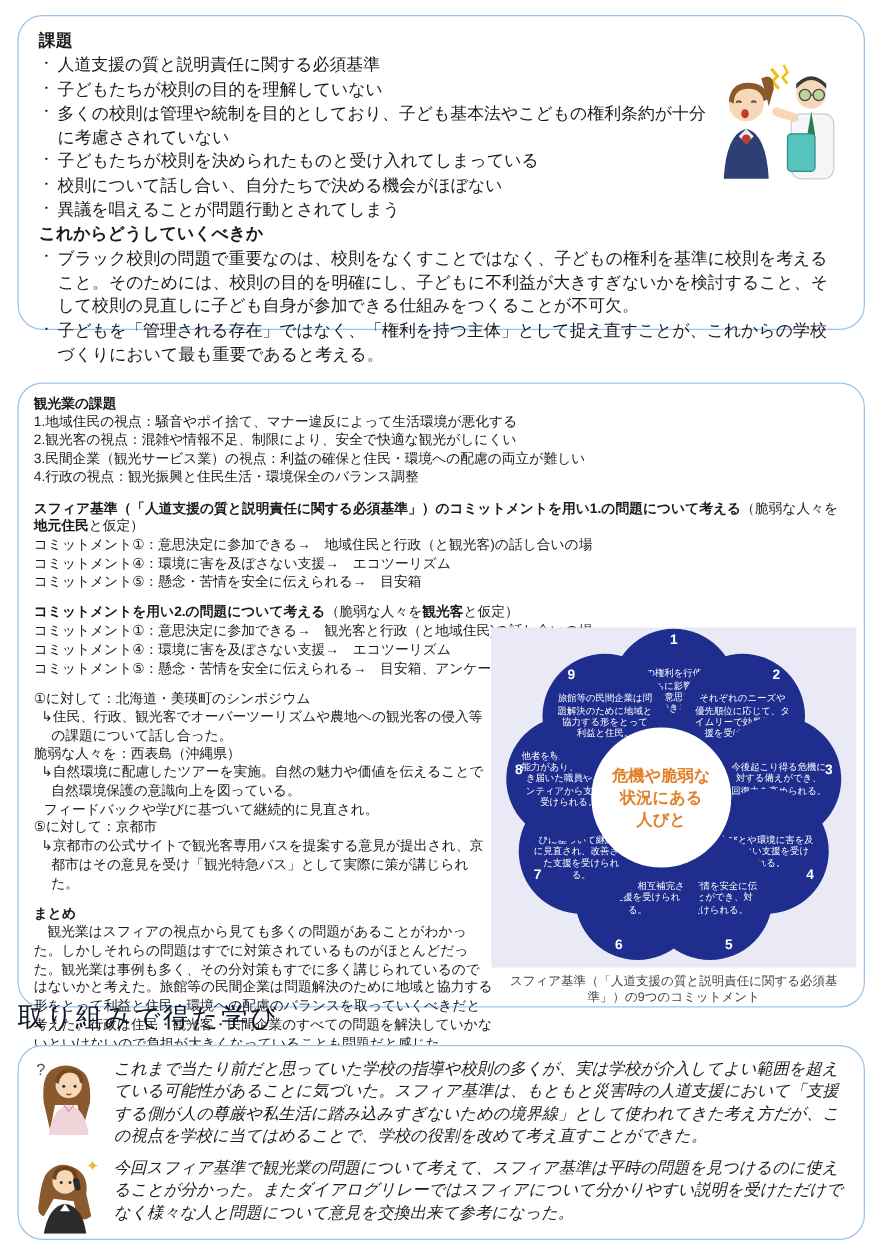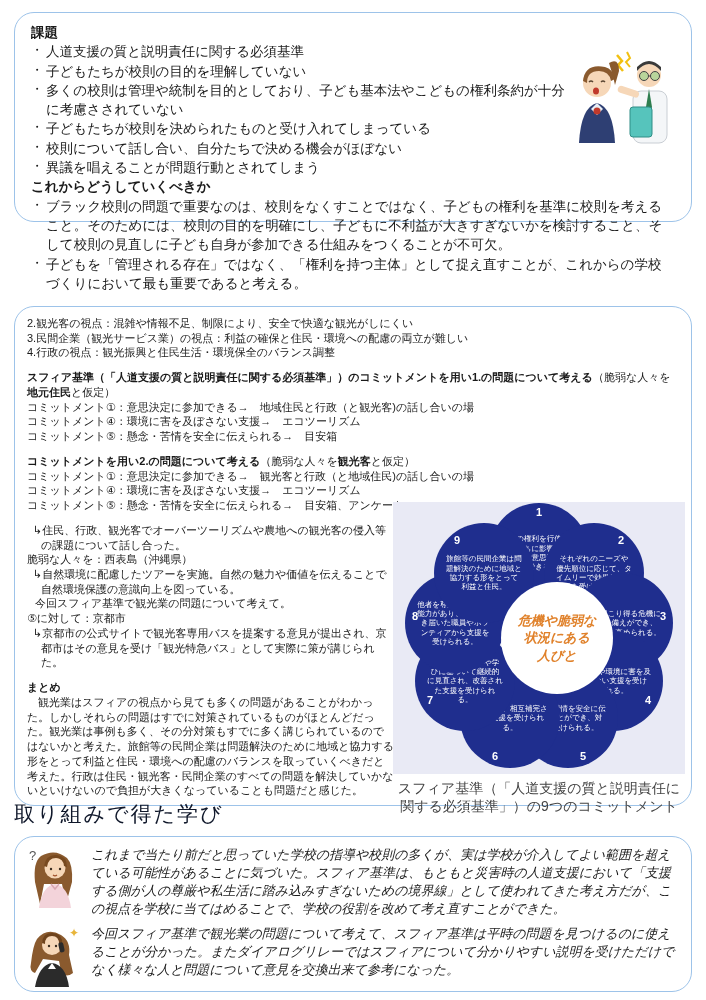--- a/index.html
+++ b/index.html
@@ -3,21 +3,21 @@
 <meta charset="utf-8">
 <style>
   * { box-sizing: border-box; margin: 0; padding: 0; }
   html,body { background:#fff; }
   body { width:706px; height:1000px; font-family:"Liberation Sans","DejaVu Sans",sans-serif; color:#1a1a1a; }
   .page { position:relative; width:706px; height:1000px; background:#fff; overflow:hidden; }
 
   .box { position:absolute; border:1.5px solid #9dc3e9; border-radius:20px; background:#fff; }
 
   
-  .top-box { left:14px; top:12px; width:678px; height:210px; padding:10px 16px 8px 16px;
+  .top-box { left:14px; top:12px; width:678px; height:252px; padding:10px 16px 8px 16px;
              font-size:13.5px; line-height:1.43; }
   .top-box .b-title { font-weight:bold; }
   .bullet { padding-left:15px; position:relative; }
   .bullet::before { content:"\30FB"; position:absolute; left:0; top:0; font-size:12px; }
   .ill { float:right; width:100px; height:112px; margin:26px 0 4px 10px; }
 
   
   .tourism-heading { position:absolute; left:16px; top:276px; font-size:16.5px; font-weight:bold; color:#000;margin-top:44px; }
   .mid-box { left:14px; top:306px; width:678px; height:500px; padding:9px 12px 6px 12px;
              font-size:11px; line-height:1.34; }
@@ -28,24 +28,24 @@
   .ex-sub2 { padding-left:8px; }
 
   
   .diagram { position:absolute; top:195px; right:6px; width:292px; }
   .flower { position:relative; width:292px; height:272px; background:#e9eaf5; }
   .petal { position:absolute; width:100px; height:100px; border-radius:50%; background:#1f2e8e;
            display:flex; align-items:center; justify-content:center; }
   .petal-text { width:76px; font-size:7.5px; line-height:1.25; color:#fff; text-align:center; }
   .petal-num { position:absolute; width:16px; height:16px; color:#fff; font-weight:bold; font-size:11px;
                text-align:center; line-height:16px; z-index:3; }
-  .center-blob { position:absolute; left:108px; top:80px; width:112px; height:112px; border-radius:50%;
-                 background:#fff; z-index:2; display:flex; align-items:center; justify-content:center;font-style:italic; }
+  .center-blob { position:absolute; left:80px; top:80px; width:112px; height:112px; border-radius:50%;
+                 background:#fff; z-index:2; display:flex; align-items:center; justify-content:center; }
   .center-text { font-weight:bold; font-size:13px; line-height:1.35; text-align:center; }
-  .caption { margin-top:5px; font-size:14px; line-height:1.3; color:#444; text-align:center; }
+  .caption { margin-top:5px; font-size:10px; line-height:1.3; color:#444; text-align:center; }
 
   
   .learn-heading { position:absolute; left:14px; top:800px; font-size:21px; font-weight:400;
                    letter-spacing:2px; color:#0f172a; }
   .learn-box { left:14px; top:836px; width:678px; height:156px; padding:9px 14px 6px 12px;
                font-size:13px; line-height:1.38; }
   .learn-row { display:flex; gap:10px; margin-bottom:7px; }
   .avatar { flex:0 0 54px; width:54px; height:62px; }
   .learn-text { flex:1;font-style:italic; }
 </style>
@@ -94,44 +94,47 @@
     <div class="bullet">異議を唱えることが問題行動とされてしまう</div>
     <div class="b-title">これからどうしていくべきか</div>
     <div class="bullet">ブラック校則の問題で重要なのは、校則をなくすことではなく、子どもの権利を基準に校則を考えること。そのためには、校則の目的を明確にし、子どもに不利益が大きすぎないかを検討すること、そして校則の見直しに子ども自身が参加できる仕組みをつくることが不可欠。</div>
     <div class="bullet">子どもを「管理される存在」ではなく、「権利を持つ主体」として捉え直すことが、これからの学校づくりにおいて最も重要であると考える。</div>
   </section>
 
   <h2 class="tourism-heading">観光業の問題をスフィア基準で考える　飯田周平</h2>
 
   <section class="box mid-box">
     <div class="sect">
+      <div class="bold">観光業の課題</div>
+      <div>1.地域住民の視点：騒音やポイ捨て、マナー違反によって生活環境が悪化する</div>
       <div>2.観光客の視点：混雑や情報不足、制限により、安全で快適な観光がしにくい</div>
       <div>3.民間企業（観光サービス業）の視点：利益の確保と住民・環境への配慮の両立が難しい</div>
       <div>4.行政の視点：観光振興と住民生活・環境保全のバランス調整</div>
     </div>
 
     <div class="sect">
       <div><span class="bold">スフィア基準（「人道支援の質と説明責任に関する必須基準」）のコミットメントを用い1.の問題について考える</span><span>（脆弱な人々を</span><span class="bold">地元住民</span><span>と仮定）</span></div>
       <div>コミットメント①：意思決定に参加できる→　地域住民と行政（と観光客)の話し合いの場</div>
       <div>コミットメント④：環境に害を及ぼさない支援→　エコツーリズム</div>
       <div>コミットメント⑤：懸念・苦情を安全に伝えられる→　目安箱</div>
     </div>
 
     <div class="sect">
       <div><span class="bold">コミットメントを用い2.の問題について考える</span><span>（脆弱な人々を</span><span class="bold">観光客</span><span>と仮定）</span></div>
       <div>コミットメント①：意思決定に参加できる→　観光客と行政（と地域住民)の話し合いの場</div>
       <div>コミットメント④：環境に害を及ぼさない支援→　エコツーリズム</div>
       <div>コミットメント⑤：懸念・苦情を安全に伝えられる→　目安箱、アンケート</div>
     </div>
 
     <div class="sect narrow">
+      <div>①に対して：北海道・美瑛町のシンポジウム</div>
       <div class="ex-sub">↳住民、行政、観光客でオーバーツーリズムや農地への観光客の侵入等の課題について話し合った。</div>
       <div>脆弱な人々を：西表島（沖縄県）</div>
       <div class="ex-sub">↳自然環境に配慮したツアーを実施。自然の魅力や価値を伝えることで自然環境保護の意識向上を図っている。</div>
-      <div class="ex-sub2">今回スフィア基準で観光業の問題について考えて。</div>
+      <div class="ex-sub2">フィードバックや学びに基づいて継続的に見直され。</div>
       <div>⑤に対して：京都市</div>
       <div class="ex-sub">↳京都市の公式サイトで観光客専用バスを提案する意見が提出され、京都市はその意見を受け「観光特急バス」として実際に策が講じられた。</div>
     </div>
 
     <div class="sect narrow">
       <div class="bold">まとめ</div>
       <div>　観光業はスフィアの視点から見ても多くの問題があることがわかった。しかしそれらの問題はすでに対策されているものがほとんどだった。観光業は事例も多く、その分対策もすでに多く講じられているのではないかと考えた。旅館等の民間企業は問題解決のために地域と協力する形をとって利益と住民・環境への配慮のバランスを取っていくべきだと考えた。行政は住民・観光客・民間企業のすべての問題を解決していかないといけないので負担が大きくなっていることも問題だと感じた。</div>
     </div>
 
     <div class="diagram">

